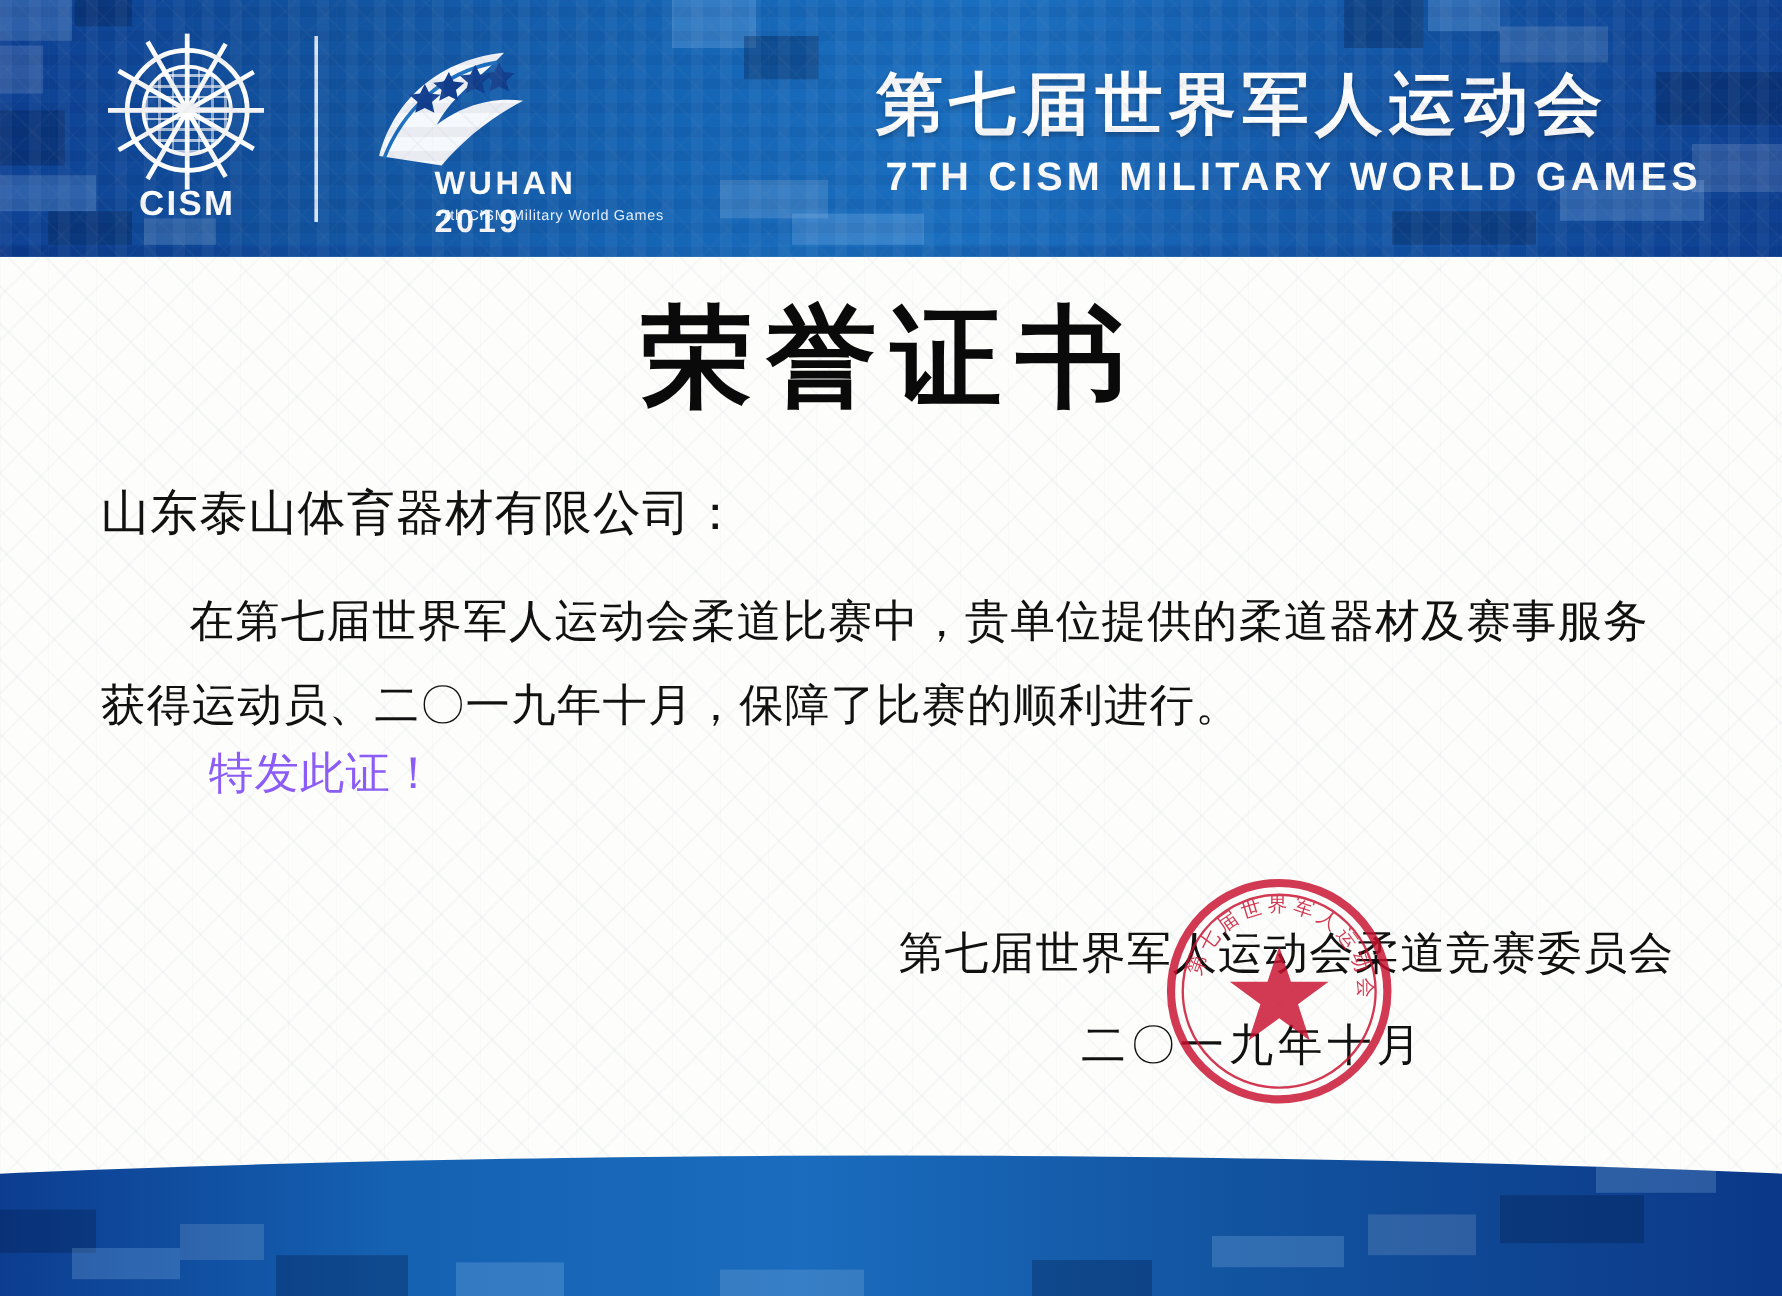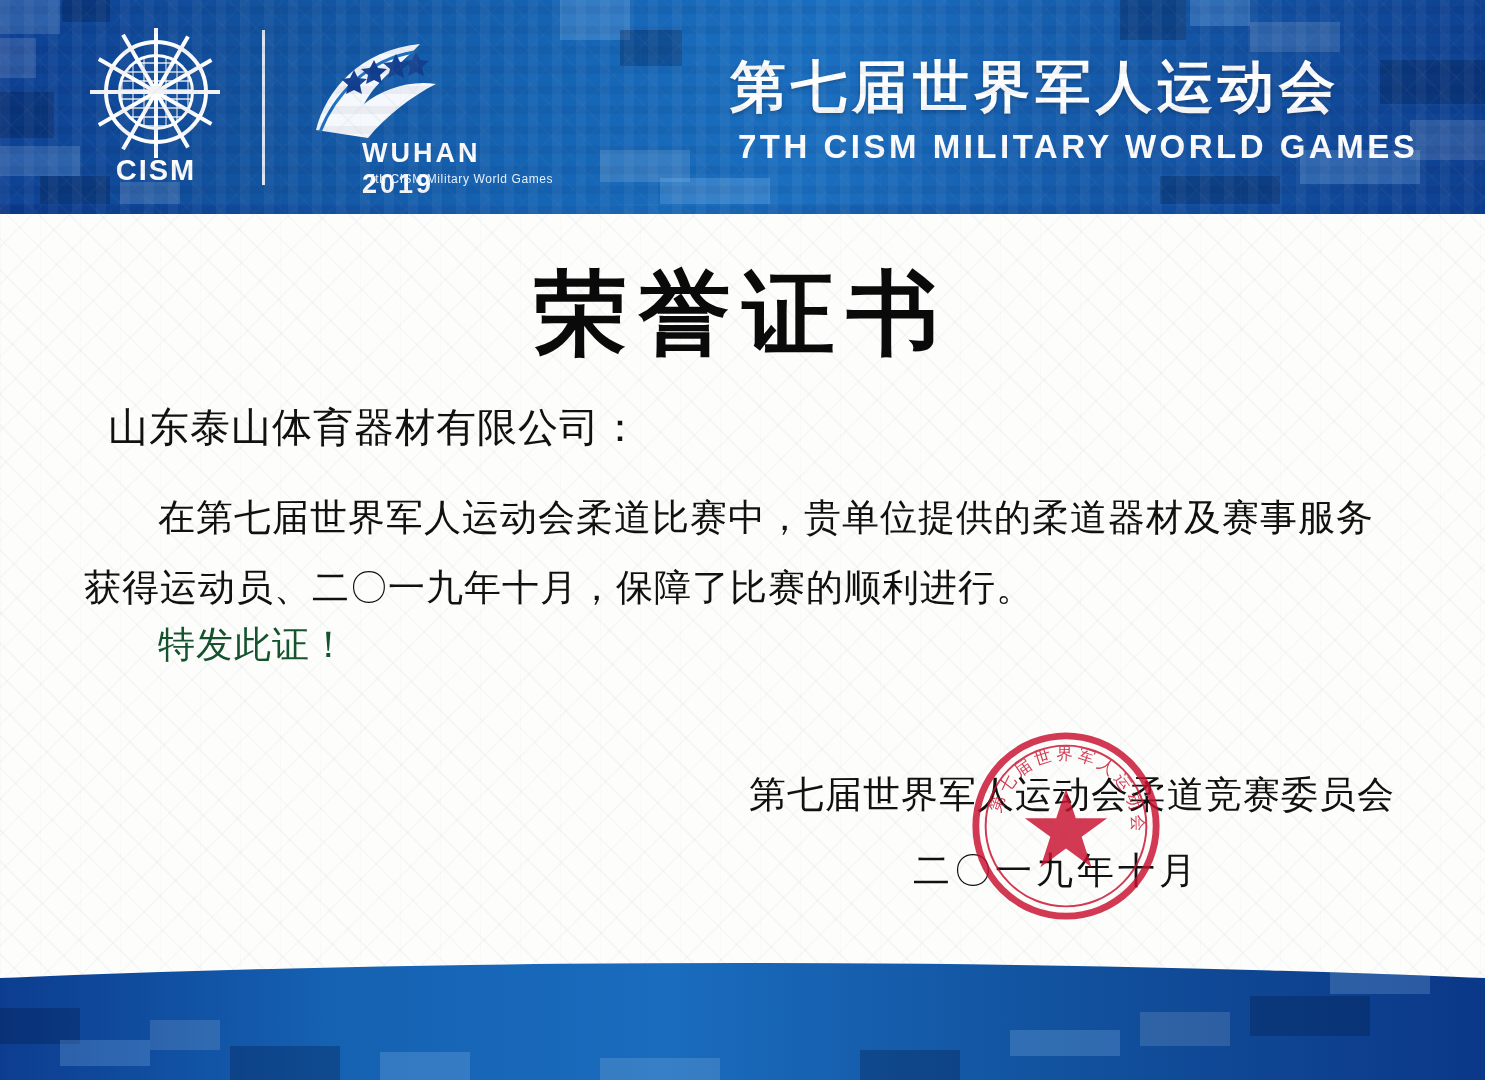--- a/index.html
+++ b/index.html
@@ -160,71 +160,70 @@
     font-size: 33px;
     font-weight: bold;
     letter-spacing: 3.5px;
     color: #ffffff;
     white-space: nowrap;
   }
 
   
   .doc-title {
     position: absolute;
-    left: 0; top: 252px;
+    left: 0; top: 236px;
     width: 1485px;
     text-align: center;
     font-size: 92px;
     font-weight: bold;
     letter-spacing: 12px;
     color: #0a0a0a;
     font-family: "DejaVu Serif", "Liberation Serif", serif;
   }
 
   .salutation {
     position: absolute;
     left: 84px; top: 400px;
     font-size: 40px;
     color: #111;
     letter-spacing: 1px;
-    margin-left: 24px;
   }
 
   .body-para {
     position: absolute;
     left: 84px; top: 483px;
     width: 1320px;
     font-size: 37px;
     line-height: 70px;
     color: #111;
     text-indent: 74px;
     letter-spacing: 1px;
   }
 
   .closing-line {
     position: absolute;
-    left: 84px; top: 620px;
+    left: 100px; top: 620px;
     font-size: 37px;
-    color: #14532d;
+    color: #8b5cf6;
     text-indent: 74px;
     letter-spacing: 1px;
     font-family: Liberation Mono, monospace;
   }
 
   .signature-org {
     position: absolute;
     right: 90px; top: 770px;
     font-size: 37px;
     color: #111;
     letter-spacing: 1px;
     white-space: nowrap;
   }
   .signature-date {
     position: absolute;
-    right: 285px; top: 846px;
+    right: 297px; top: 846px;
     font-size: 37px;
     color: #111;
     letter-spacing: 4px;
     white-space: nowrap;
   }
 
   
   .seal {
     position: absolute;
     left: 968px; top: 728px;

